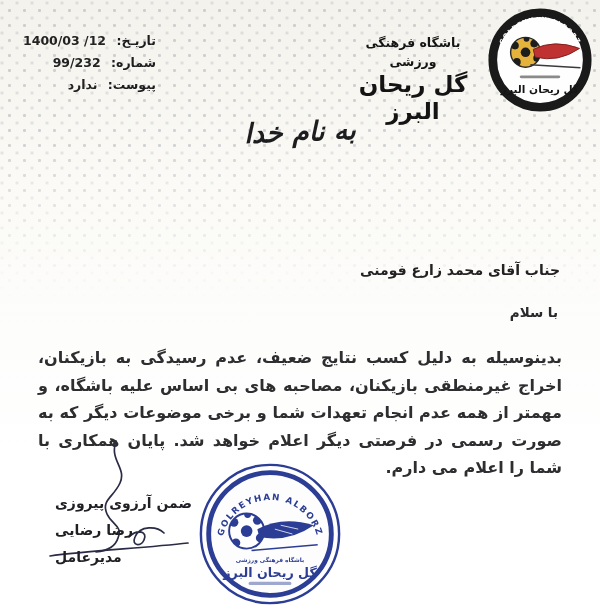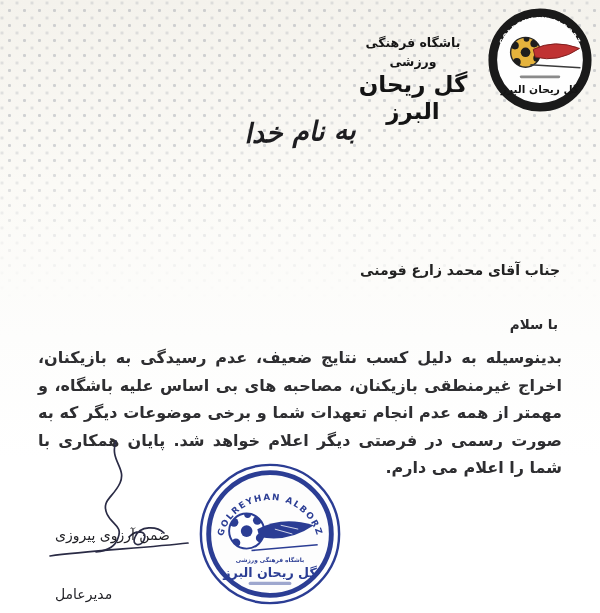--- a/index.html
+++ b/index.html
@@ -26,36 +26,50 @@
   
   .club-head{right:122px;top:33px;width:130px;text-align:center;direction:rtl;color:#141414;}
   .club-type{font-size:12.5px;font-weight:bold;line-height:19px;}
   .club-name{font-size:23px;font-weight:bold;line-height:27px;letter-spacing:-.5px;}
   
   .bismillah{left:0;top:116px;width:100%;text-align:center;
              font-family:"DejaVu Serif",serif;font-style:italic;font-weight:bold;
              font-size:27px;color:#1d1d20;transform:rotate(-2deg);}
   
   .addressee{right:40px;top:262px;font-size:14px;font-weight:bold;color:#222;direction:rtl;}
-  .salutation{right:42px;top:316px;font-size:13.5px;font-weight:bold;color:#2a2a2d;direction:rtl;}
+  .salutation{right:42px;top:304px;font-size:13.5px;font-weight:bold;color:#2a2a2d;direction:rtl;}
   .body-par{left:38px;top:344px;width:524px;direction:rtl;text-align:justify;
             font-size:16px;font-weight:bold;color:#2e2e31;line-height:27.5px;}
   
   .sig-block{left:55px;top:490px;width:150px;direction:rtl;text-align:left;color:#1f1f24;}
-  .sig-block div{font-size:14px;font-weight:normal;line-height:27px;white-space:nowrap;margin-top:32px;}
+  .sig-block div{font-size:14px;font-weight:bold;line-height:27px;white-space:nowrap;}
   .sig-svg{left:36px;top:438px;}
   .logo-top{left:487px;top:7px;}
   .logo-bottom{left:197px;top:461px;}
 </style>
 </head>
 <body>
 
 <div class="page">
   <div class="dots"></div>
 
+  <div class="abs meta">
+    <div class="row">
+      <span class="lbl">تاریـخ:</span>
+      <span class="val">1400/03 /12</span>
+    </div>
+    <div class="row">
+      <span class="lbl">شماره:</span>
+      <span class="val">99/232</span>
+    </div>
+    <div class="row">
+      <span class="lbl">پیوست:</span>
+      <span class="val" style="direction:rtl">ندارد</span>
+    </div>
+  </div>
 
   <div class="abs club-head">
     <div class="club-type">باشگاه فرهنگی ورزشی</div>
     <div class="club-name">گل ریحان البرز</div>
   </div>
 
   <svg class="abs logo-top" width="106" height="106" viewBox="0 0 110 110">
     <defs>
       <path id="arcTop" d="M 12,58 A 43,43 0 0 1 98,58"></path>
       <clipPath id="ballClipT">
@@ -97,20 +111,21 @@
   <svg class="abs sig-svg" width="170" height="128" viewBox="0 0 170 128">
     <g fill="none" stroke="#2a2b45" stroke-width="1.7" stroke-linecap="round">
       <path d="M80,3 C73,22 91,30 84,45 C77,60 65,62 71,76 C76,87 87,88 82,100 C79,110 69,113 60,114"></path>
       <path d="M14,118 C50,113 108,110 152,105"></path>
       <path d="M93,99 c9,-9 19,-5 15,3 c-3,7 -13,6 -9,-3 c5,-12 22,-11 29,-4"></path>
     </g>
   </svg>
 
   <div class="abs sig-block">
     <div>ضمن آرزوی پیروزی</div>
+    <div>رضا رضایی</div>
     <div>مدیرعامل</div>
   </div>
 
   <svg class="abs logo-bottom" width="146" height="146" viewBox="0 0 150 150">
     <defs>
       <path id="arcBot" d="M 26,80 A 50,50 0 0 1 124,80"></path>
       <clipPath id="ballClipB">
           <circle cx="51" cy="72" r="18"></circle>
         </clipPath>
     </defs>

